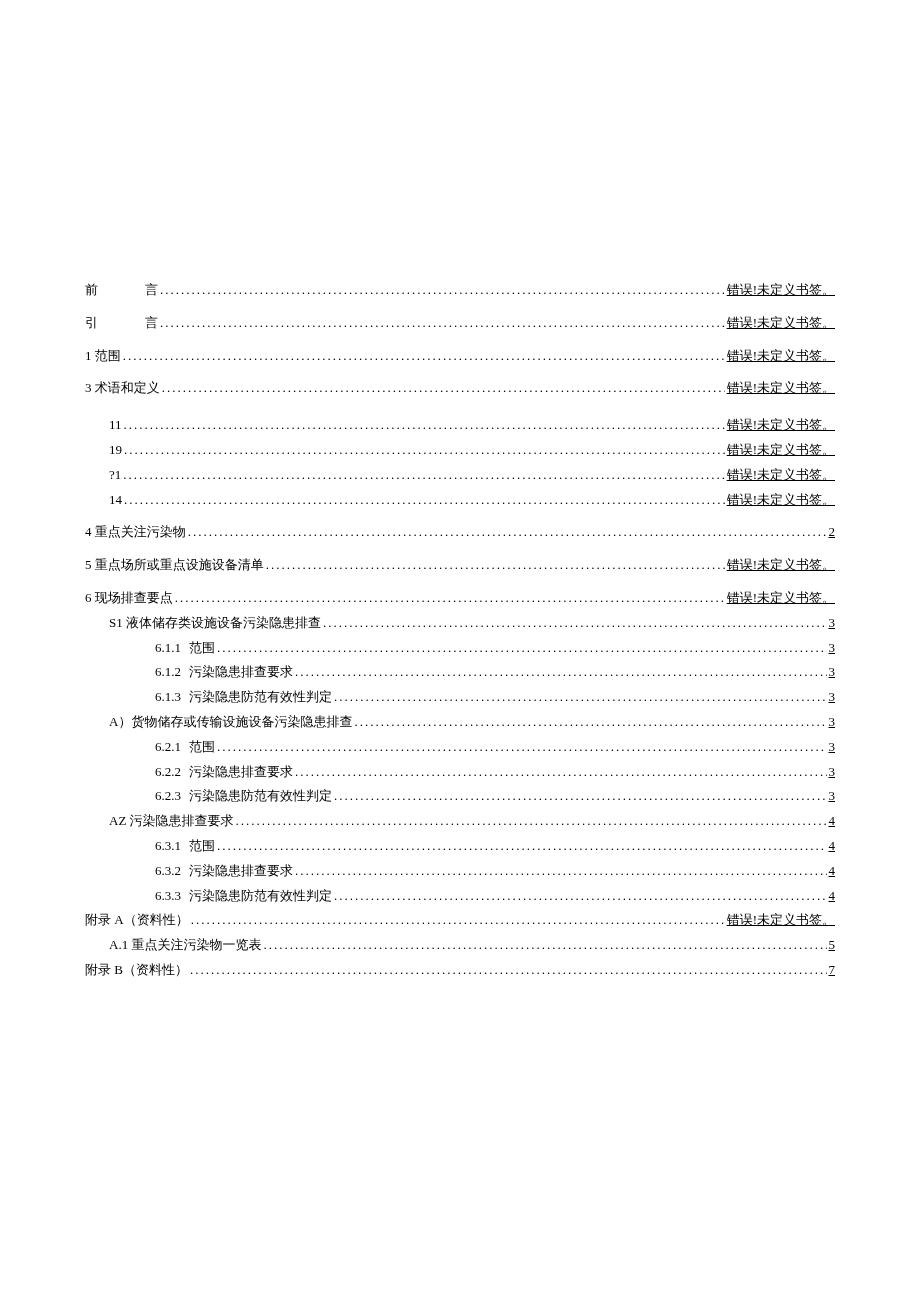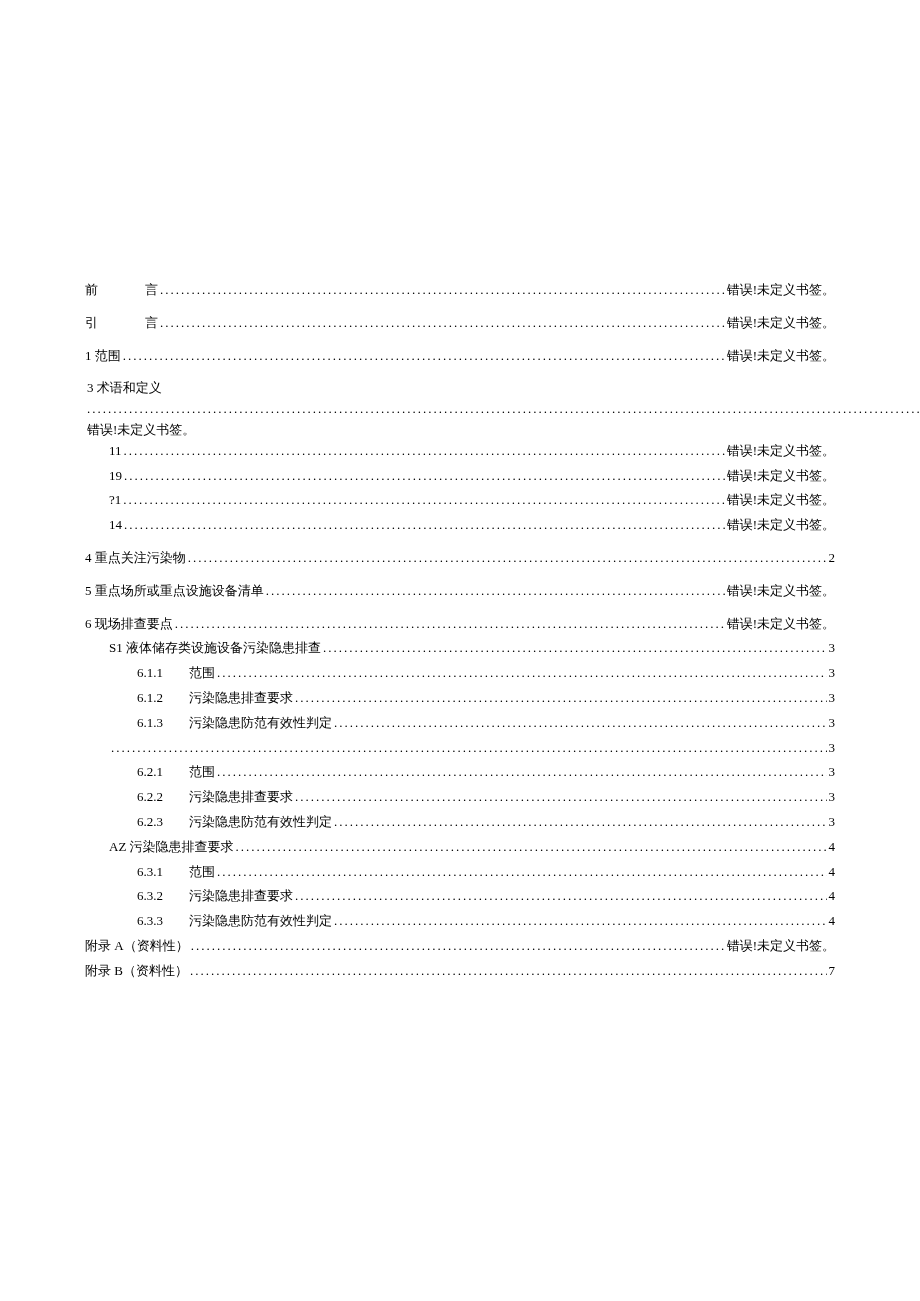--- a/index.html
+++ b/index.html
@@ -43,24 +43,26 @@
       letter-spacing: 2px;
       margin: 0 2px;
     }
     .toc-row .dots::before {
       content: "..................................................................................................................................................................................................";
       color: #000;
     }
     .toc-row .page {
       flex: 0 0 auto;
       text-align: center;
+      text-decoration: underline;
     }
     .toc-row.subnum .numlabel {
       flex: 0 0 auto;
       min-width: 44px;
+      text-align: right;
     }
   </style>
 </head>
 <body>
 
 <div class="toc" id="toc-container">
     <div class="toc-row">
       <span class="label"><span style="display: inline-block; width: 60px;">前</span><span>言</span></span>
       <span class="dots"></span>
       <span class="page">错误!未定义书签。</span>
@@ -68,21 +70,21 @@
     <div class="toc-row">
       <span class="label"><span style="display: inline-block; width: 60px;">引</span><span>言</span></span>
       <span class="dots"></span>
       <span class="page">错误!未定义书签。</span>
     </div>
     <div class="toc-row">
       <span class="label">1 范围</span>
       <span class="dots"></span>
       <span class="page">错误!未定义书签。</span>
     </div>
-    <div class="toc-row" style="margin-bottom: 0; flex-direction: column;">
+    <div class="toc-row" style="margin-bottom: 16px;">
       <span class="label">3 术语和定义</span>
       <span class="dots"></span>
       <span class="page">错误!未定义书签。</span>
     </div>
     <div class="toc-row sub1">
       <span class="label">11</span>
       <span class="dots"></span>
       <span class="page">错误!未定义书签。</span>
     </div>
     <div class="toc-row sub1">
@@ -132,20 +134,21 @@
       <span class="dots"></span>
       <span class="page">3</span>
     </div>
     <div class="toc-row sub2 subnum">
       <span class="numlabel">6.1.3</span>
       <span class="label" style="margin-left: 8px;">污染隐患防范有效性判定</span>
       <span class="dots"></span>
       <span class="page">3</span>
     </div>
     <div class="toc-row sub1">
+      <span class="label">A）货物储存或传输设施设备污染隐患排查</span>
       <span class="dots"></span>
       <span class="page">3</span>
     </div>
     <div class="toc-row sub2 subnum">
       <span class="numlabel">6.2.1</span>
       <span class="label" style="margin-left: 8px;">范围</span>
       <span class="dots"></span>
       <span class="page">3</span>
     </div>
     <div class="toc-row sub2 subnum">
@@ -180,19 +183,24 @@
     <div class="toc-row sub2 subnum">
       <span class="numlabel">6.3.3</span>
       <span class="label" style="margin-left: 8px;">污染隐患防范有效性判定</span>
       <span class="dots"></span>
       <span class="page">4</span>
     </div>
     <div class="toc-row" style="margin-bottom: 4px; margin-top: 3px;">
       <span class="label">附录 A（资料性）</span>
       <span class="dots"></span>
       <span class="page">错误!未定义书签。</span>
+    </div>
+    <div class="toc-row sub1">
+      <span class="label">A.1 重点关注污染物一览表</span>
+      <span class="dots"></span>
+      <span class="page">5</span>
     </div>
     <div class="toc-row" style="">
       <span class="label">附录 B（资料性）</span>
       <span class="dots"></span>
       <span class="page">7</span>
     </div>
   </div>
 
 </body></html>

